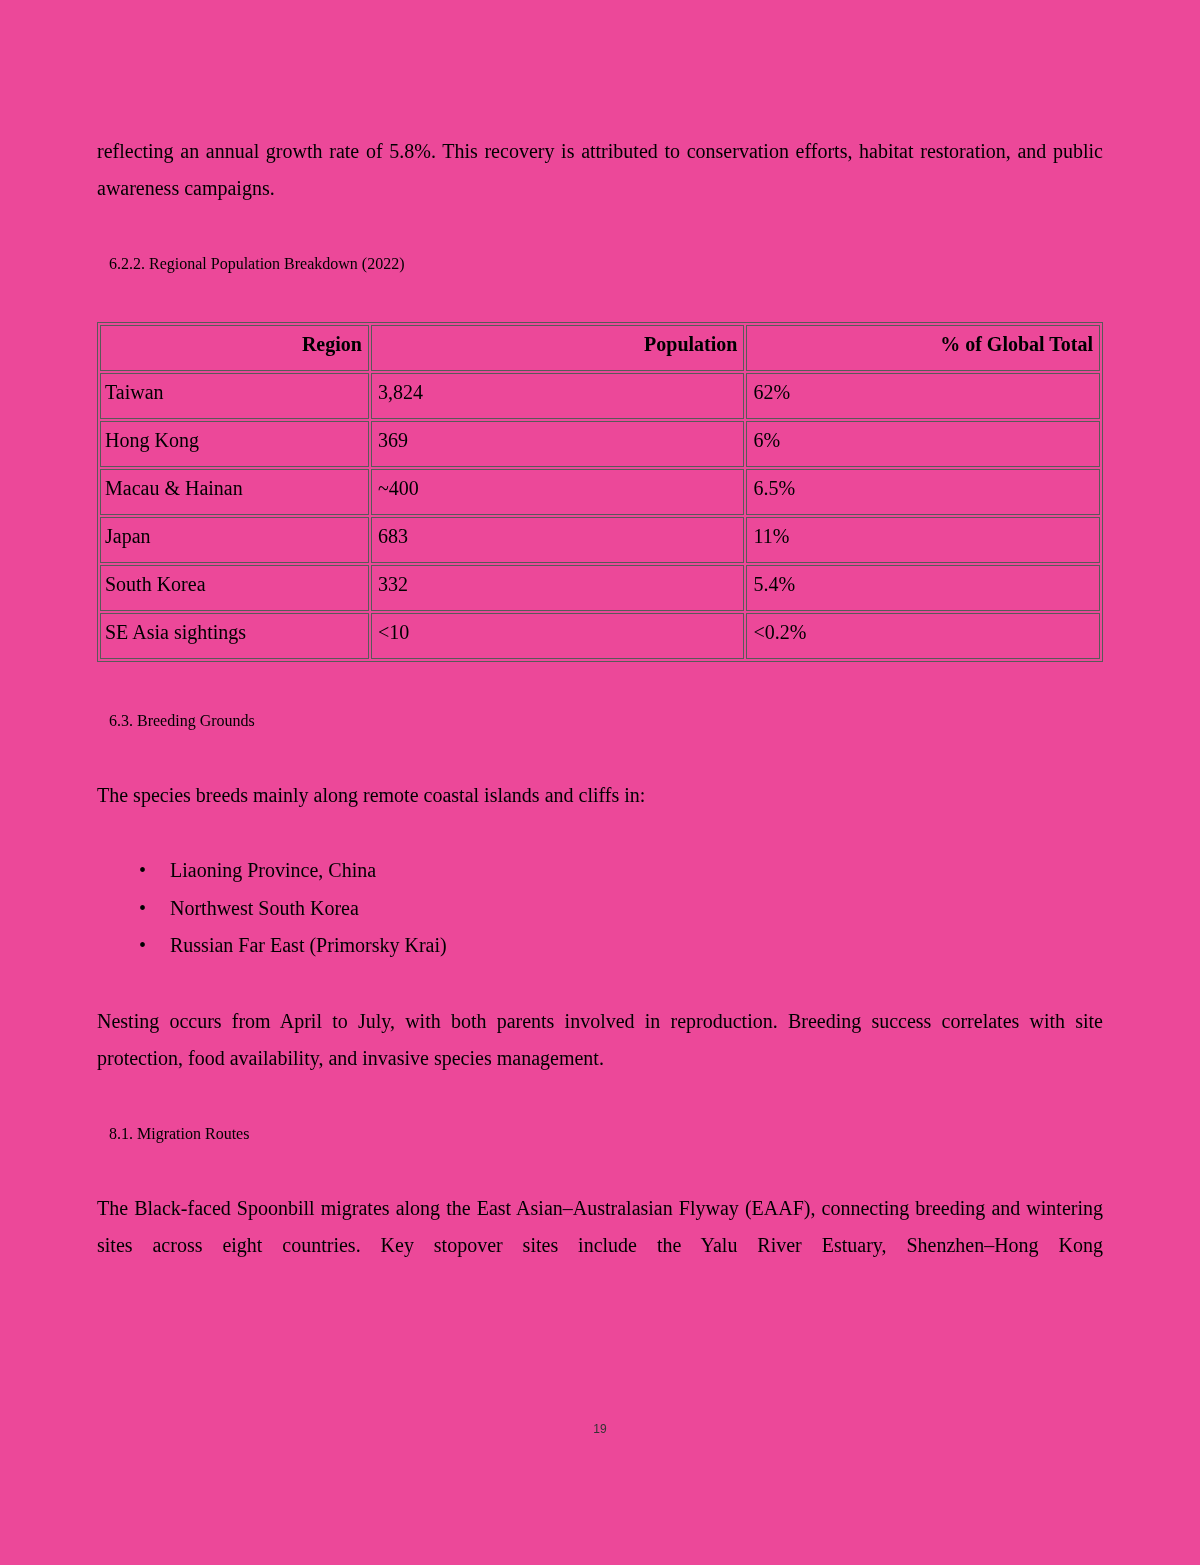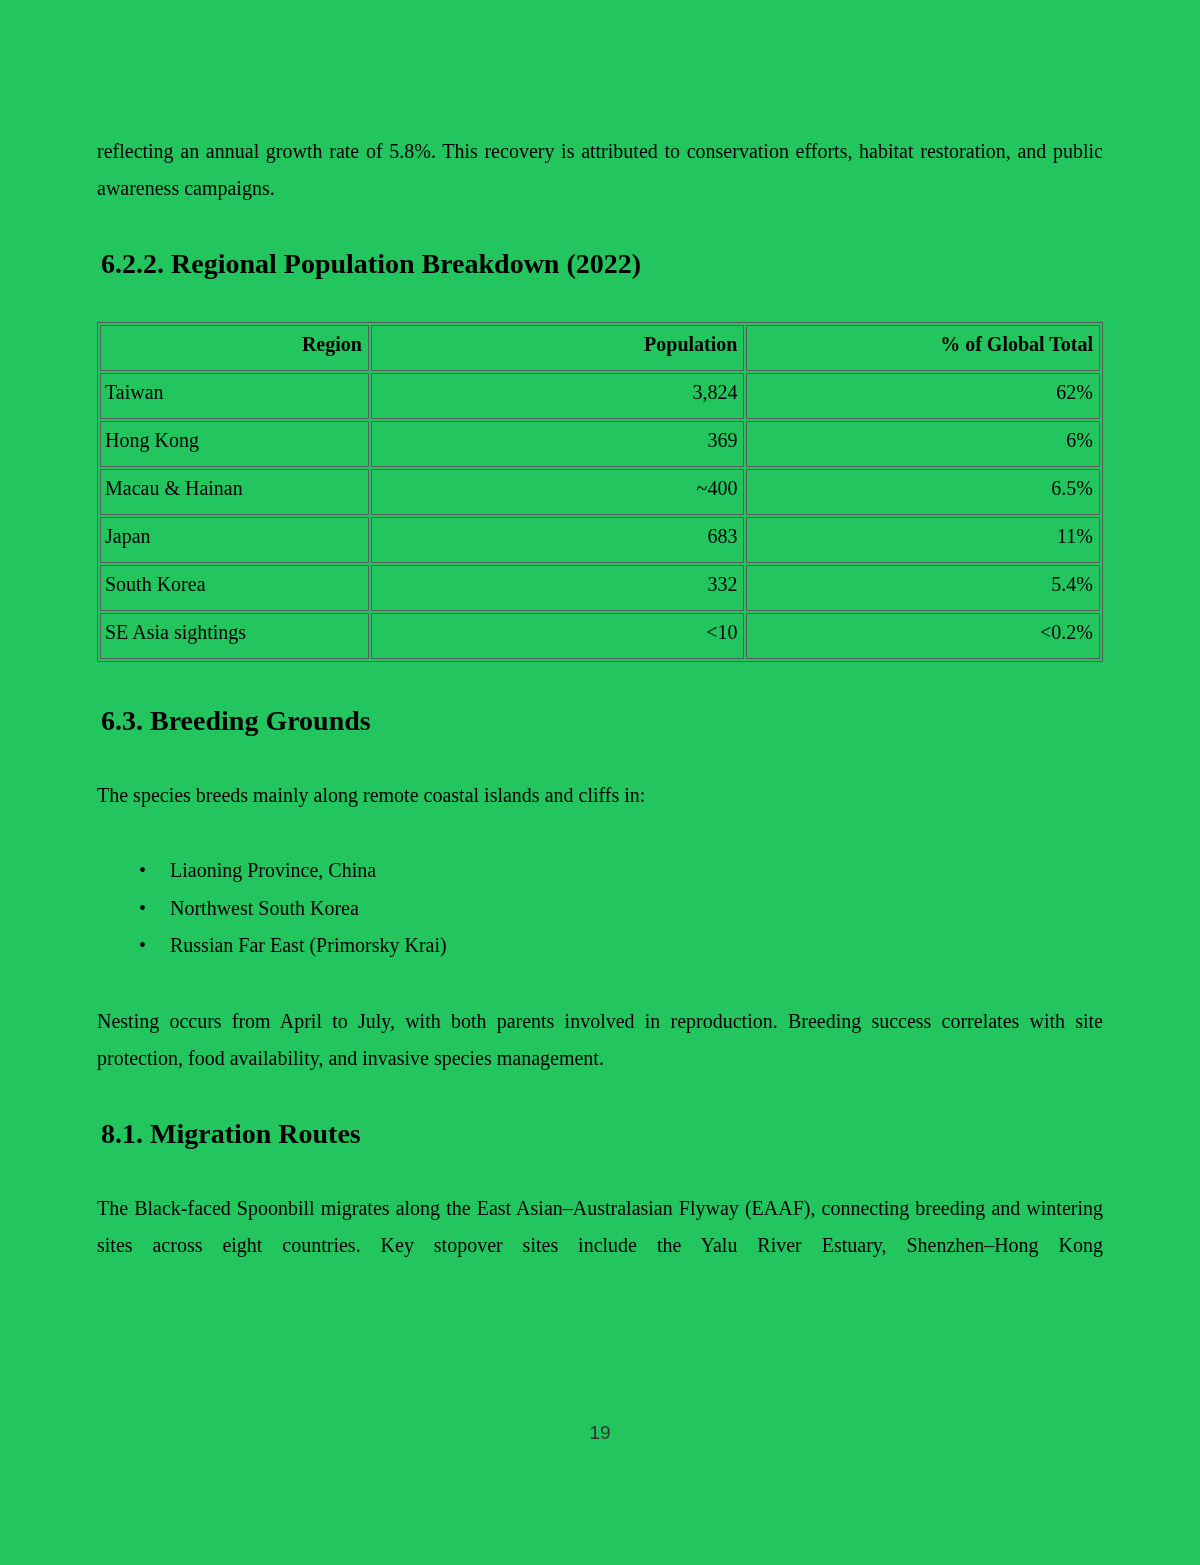--- a/index.html
+++ b/index.html
@@ -4,21 +4,21 @@
 <style>
   html, body {
     margin: 0;
     padding: 0;
     background: #ffffff;
   }
   .page {
     position: relative;
     width: 1200px;
     height: 1565px;
-    background: #22c55e;
+    background: #ec4899;
     overflow: hidden;
   }
   .content {
     position: absolute;
     left: 97px;
     top: 133px;
     width: 1006px;
     font-family: "Liberation Serif", serif;
     font-size: 20px;
     line-height: 37px;
@@ -28,23 +28,23 @@
     margin: 38px 0;
     text-align: justify;
   }
   .content p.first {
     margin-top: 0;
   }
   .content p.fill-last {
     text-align-last: justify;
   }
   .content h2 {
-    font-size: 28px;
-    font-weight: bold;
-    margin: 38px 4px;
+    font-size: 16px;
+    font-weight: normal;
+    margin: 38px 12px;
     line-height: 37px;
   }
   table.pop-table {
     width: 100%;
     margin: 40px 0;
     border: 1px solid #595959;
     border-collapse: separate;
     border-spacing: 2px;
     table-layout: fixed;
   }
@@ -54,21 +54,21 @@
     line-height: 24px;
     vertical-align: top;
     padding: 6px 6px 14px 6px;
     overflow: hidden;
   }
   table.pop-table th {
     font-weight: bold;
     text-align: right;
   }
   table.pop-table td {
-    text-align: right;
+    text-align: left;
   }
   table.pop-table td.col-region {
     text-align: left;
     padding-left: 4px;
   }
   col.c-region  { width: 27%; }
   col.c-pop     { width: 37.5%; }
   col.c-global  { width: 35.5%; }
   ul.bullet-list {
     margin: 38px 0;
@@ -87,21 +87,21 @@
     left: 42px;
     top: 0;
   }
   .page-number {
     position: absolute;
     left: 0;
     top: 1422px;
     width: 100%;
     text-align: center;
     font-family: "Liberation Sans", sans-serif;
-    font-size: 19px;
+    font-size: 12px;
     color: #333333;
   }
 </style>
 </head>
 <body>
 
 <div class="page">
   <div class="content">
 
     <p class="first">reflecting an annual growth rate of 5.8%. This recovery is attributed to conservation efforts, habitat restoration, and public awareness campaigns.</p>

